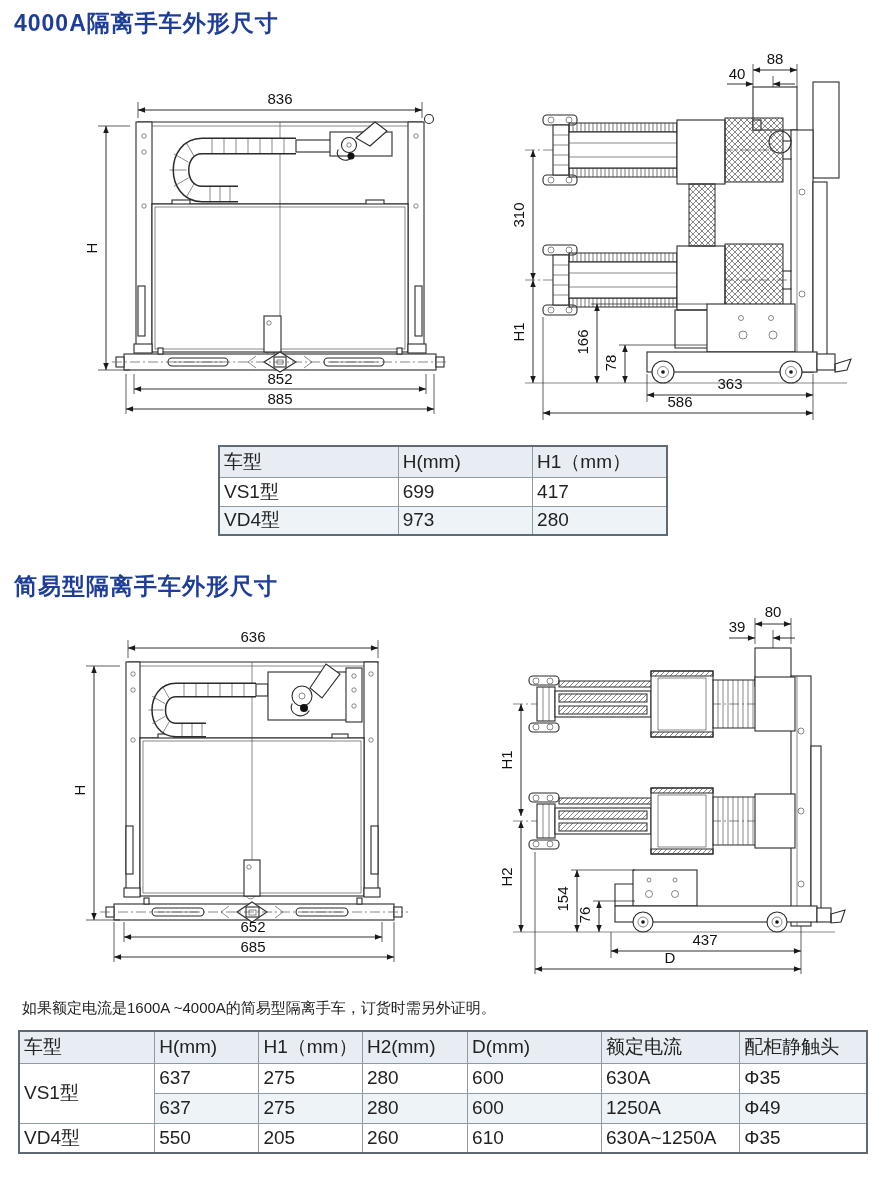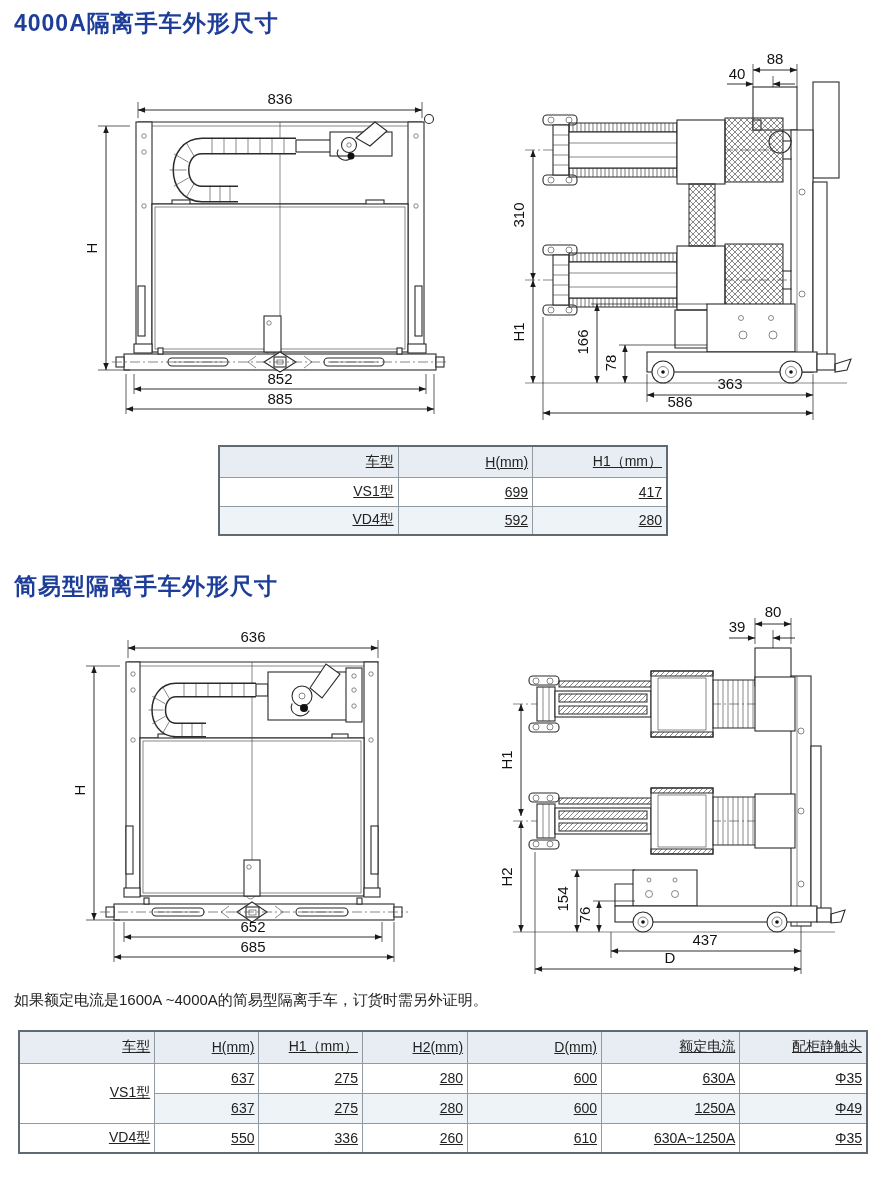--- a/index.html
+++ b/index.html
@@ -4,23 +4,23 @@
 <style>
   html,body{margin:0;padding:0;background:#fff;}
   .page{position:relative;width:888px;height:1178px;background:#fff;overflow:hidden;
         font-family:"Liberation Sans","DejaVu Sans",sans-serif;}
   .title{position:absolute;left:14px;margin:0;font-size:23px;font-weight:bold;
          color:#1d3d99;letter-spacing:1px;}
   .t1{top:8px;} .t2{top:571px;}
   .drawing{position:absolute;}
   .d1{left:80px;top:86px;} .d2{left:495px;top:42px;text-align:center;}
   .d3{left:70px;top:628px;} .d4{left:485px;top:596px;}
-  .note{position:absolute;left:14px;top:991px;margin:0;font-size:15px;color:#222;}
-  .tbl{position:absolute;border-collapse:collapse;table-layout:fixed;font-size:14px;
-       color:#222;text-align:right;border:2px solid #5f6a72;text-decoration:underline;}
+  .note{position:absolute;left:14px;top:991px;margin:8px;font-size:15px;color:#222;}
+  .tbl{position:absolute;border-collapse:collapse;table-layout:fixed;font-size:19px;
+       color:#222;text-align:left;border:2px solid #5f6a72;}
   .tbl th,.tbl td{border:1px solid #8f9aa3;font-weight:normal;padding:0 4px;}
   .tbl thead th{background:#e7edf3;}
   .tbl tr{height:29px;} .tbl thead tr{height:31px;}
   .tbl tr.alt td{background:#eef3f8;}
   .tbl1{left:218px;top:445px;width:450px;}
   .tbl2{left:18px;top:1030px;width:850px;}
   .tbl2 tr{height:30px;} .tbl2 thead tr{height:32px;}
   
   .ln{fill:none;stroke:#2b2b2b;stroke-width:1.1;stroke-linecap:square;}
   .fw{fill:#fff;stroke:#2b2b2b;stroke-width:1.1;}
@@ -278,21 +278,21 @@
       </tr>
     </thead>
     <tbody>
       <tr>
         <td>VS1型</td>
         <td>699</td>
         <td>417</td>
       </tr>
       <tr class="alt">
         <td>VD4型</td>
-        <td>592</td>
+        <td>973</td>
         <td>280</td>
       </tr>
     </tbody>
   </table>
 
   <h1 class="title t2">简易型隔离手车外形尺寸</h1>
 
   <div class="drawing d3">
     <svg width="365" height="352" viewBox="0 0 365 352">
       <defs>
@@ -575,21 +575,21 @@
         <td>637</td>
         <td>275</td>
         <td>280</td>
         <td>600</td>
         <td>1250A</td>
         <td>Φ49</td>
       </tr>
       <tr>
         <td>VD4型</td>
         <td>550</td>
-        <td>336</td>
+        <td>205</td>
         <td>260</td>
         <td>610</td>
         <td>630A~1250A</td>
         <td>Φ35</td>
       </tr>
     </tbody>
   </table>
 
 </div>
 

